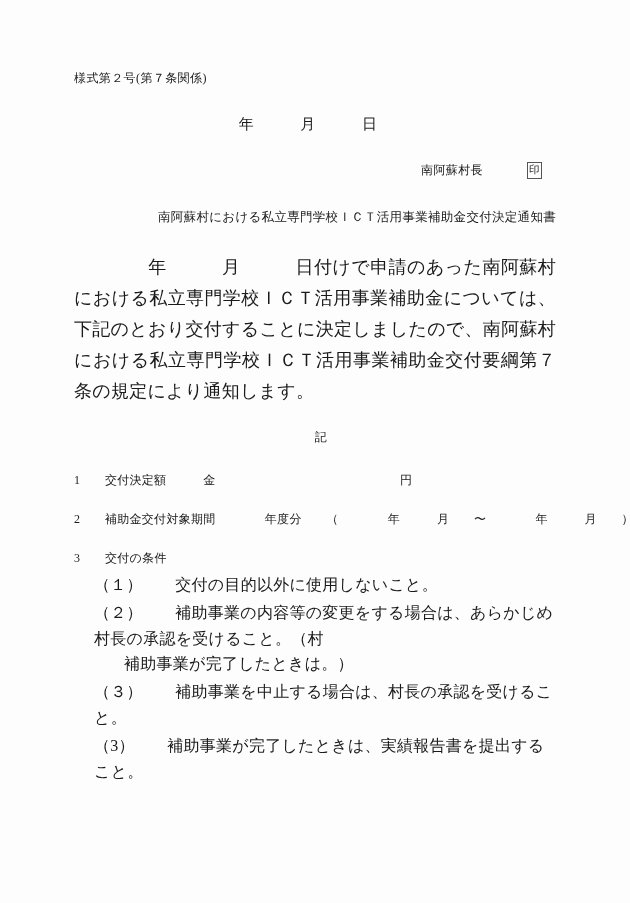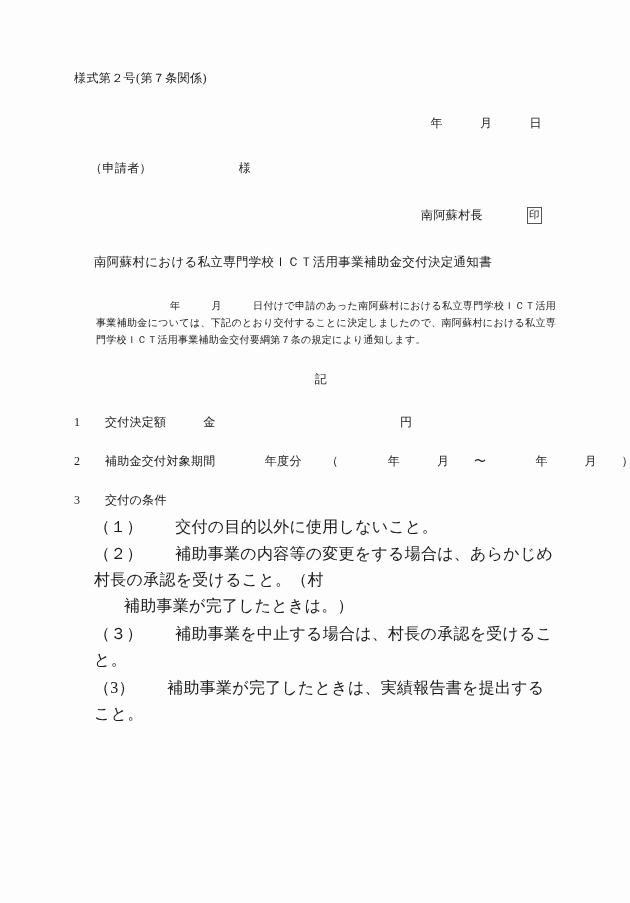--- a/index.html
+++ b/index.html
@@ -30,22 +30,22 @@
     width: 482px;
   }
 
   .form-no {
     font-size: 12px;
     letter-spacing: 0.4px;
     margin-bottom: 28px;
   }
 
   .date-line {
-    text-align: right;
-    font-size: 12px;
+    text-align: center;
+    font-size: 15px;
     letter-spacing: 0.4px;
     padding-right: 14px;
     margin-bottom: 28px;
     white-space: pre;
   }
 
   .applicant-line {
     font-size: 12px;
     letter-spacing: 0.4px;
     padding-left: 16px;
@@ -71,35 +71,34 @@
     justify-content: center;
     width: 15px;
     height: 17px;
     border: 1px solid #555;
     font-size: 10.5px;
     line-height: 1;
     box-sizing: border-box;
   }
 
   .doc-title {
-    text-align: left;
+    text-align: right;
     font-size: 12.5px;
     letter-spacing: 0.3px;
     margin-bottom: 26px;
     padding-left: 20px;
     white-space: nowrap;
   }
 
   .body-para {
-    font-size: 10px;
+    font-size: 18px;
     line-height: 1.72;
     letter-spacing: 0.25px;
     text-align: justify;
     margin-bottom: 22px;
-    margin-left: 22px;
   }
   .body-para .indent { display: inline-block; width: 74px; }
 
   .ki-mark {
     text-align: center;
     font-size: 12px;
     margin-bottom: 26px;
     padding-left: 12px;
     letter-spacing: 0.4px;
   }
@@ -135,21 +134,20 @@
 </head>
 <body>
 
 <div class="page">
   <div class="doc">
 
     <div class="form-no">様式第２号(第７条関係)</div>
 
     <div class="date-line">年　　　月　　　日</div>
 
-    <div class="applicant-line">（申請者）　　　　　　　様</div>
 
     <div class="issuer-line">
       <span class="issuer-name">南阿蘇村長</span>
       <span class="seal-gap"></span>
       <span class="seal-box">印</span>
     </div>
 
     <div class="doc-title">南阿蘇村における私立専門学校ＩＣＴ活用事業補助金交付決定通知書</div>
 
     <div class="body-para"><span class="indent"></span><span>年　　　月　　　日付けで申請のあった南阿蘇村における私立専門学校ＩＣＴ活用事業補助金については、下記のとおり交付することに決定しましたので、南阿蘇村における私立専門学校ＩＣＴ活用事業補助金交付要綱第７条の規定により通知します。</span></div>

